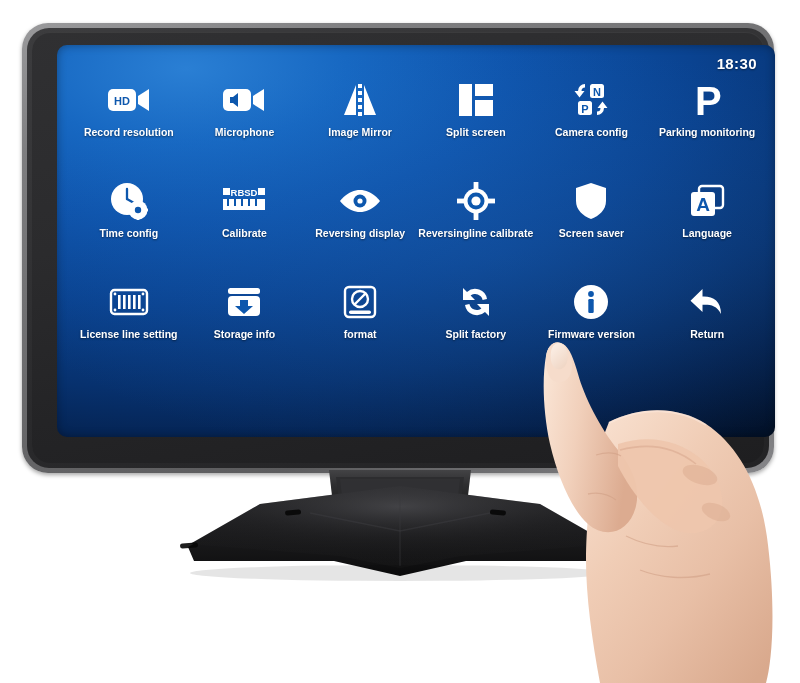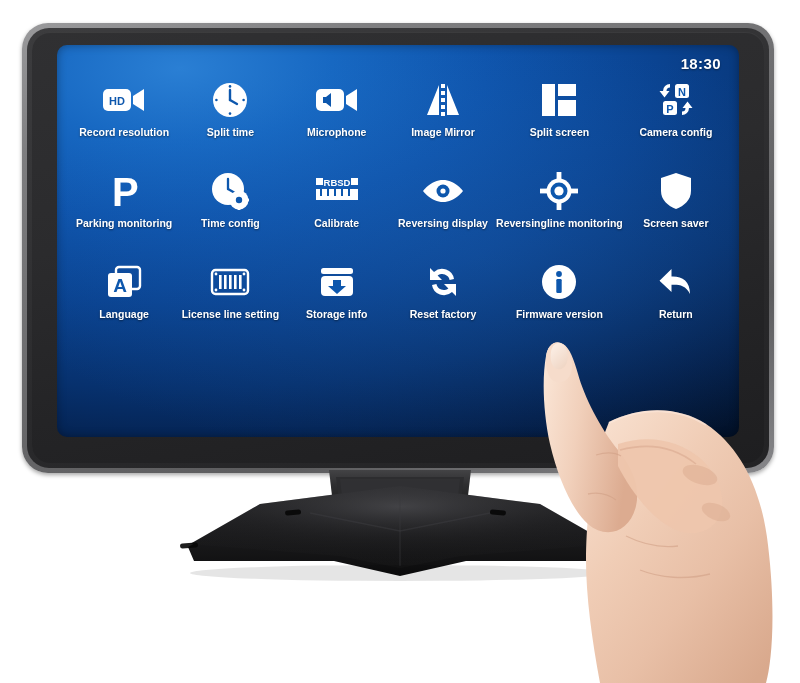--- a/index.html
+++ b/index.html
@@ -27,38 +27,39 @@
     box-shadow:inset 0 1px 1px rgba(255,255,255,.07);
   }
 
   
   #screen{
     position:absolute;left:35px;top:22px;width:682px;height:392px;
     border-radius:10px;overflow:hidden;
     background:
       radial-gradient(140% 120% at 18% 6%, #2a7fd4 0%, #1768c2 16%, #0f55ad 32%, #0a4391 50%, #07316e 68%, #041f4a 83%, #021129 96%);
     box-shadow:inset 0 0 10px rgba(0,0,0,.35);
+    padding-left:36px;
   }
   #screen::after{
     content:"";position:absolute;inset:0;
     background:radial-gradient(120% 90% at 62% 54%, rgba(40,110,190,.22) 0%, rgba(0,0,0,0) 60%);
     pointer-events:none;
   }
 
   .clock{
     position:absolute;right:18px;top:10px;
     color:#ffffff;font-size:15px;font-weight:bold;letter-spacing:.4px;
     text-shadow:0 1px 2px rgba(0,0,0,.45);
     z-index:4;
   }
 
   .grid{
     position:absolute;left:14px;top:32px;right:10px;
     display:grid;grid-template-columns:repeat(6,1fr);
-    row-gap:10px;z-index:3;
+    row-gap:20px;z-index:3;
   }
   .cell{
     display:flex;flex-direction:column;align-items:center;justify-content:flex-start;
     height:81px;cursor:pointer;user-select:none;
   }
   .cell.empty{visibility:hidden;}
   .ico{height:46px;display:flex;align-items:center;justify-content:center;}
   .lbl{
     color:#ffffff;font-size:10.5px;font-weight:bold;
     text-align:center;line-height:1.15;margin-top:3px;white-space:nowrap;
@@ -92,38 +93,20 @@
         <div class="ico">
           <svg width="44" height="30" viewBox="0 0 44 30">
             <rect class="wf" x="1" y="4" width="28" height="22" rx="5"></rect>
             <path class="wf" d="M31 11 L42 4 L42 26 L31 19 Z"></path>
             <text x="15" y="20" text-anchor="middle" font-family="Liberation Sans, sans-serif" font-size="11" font-weight="bold" fill="#0d57ad">HD</text>
           </svg>
         </div>
         <div class="lbl">Record resolution</div>
       </div>
 
-      <div class="cell">
-        <div class="ico">
-          <svg width="36" height="36" viewBox="0 0 36 36">
-            <circle class="wf" cx="18" cy="18" r="17"></circle>
-            <g stroke="#0d57ad" stroke-width="2.4" stroke-linecap="round">
-              <line x1="18" y1="18" x2="18" y2="8"></line>
-              <line x1="18" y1="18" x2="25" y2="22"></line>
-            </g>
-            <g fill="#0d57ad">
-              <circle cx="18" cy="4.4" r="1.3"></circle>
-                <circle cx="31.6" cy="18" r="1.3"></circle>
-              <circle cx="18" cy="31.6" r="1.3"></circle>
-                <circle cx="4.4" cy="18" r="1.3"></circle>
-            </g>
-          </svg>
-        </div>
-        <div class="lbl">Split time</div>
-      </div>
 
       <div class="cell">
         <div class="ico">
           <svg width="44" height="30" viewBox="0 0 44 30">
             <rect class="wf" x="1" y="4" width="28" height="22" rx="5"></rect>
             <path class="wf" d="M31 11 L42 4 L42 26 L31 19 Z"></path>
             <path fill="#0d57ad" d="M8 12 h3 l5-4 v14 l-5-4 H8 Z"></path>
             <path class="ws" stroke="#0d57ad" stroke-width="1.5" stroke-linecap="round" d="M19 11 a5 5 0 0 1 0 8"></path>
             <path class="ws" stroke="#0d57ad" stroke-width="1.5" stroke-linecap="round" d="M22 8.5 a8.5 8.5 0 0 1 0 13"></path>
           </svg>
@@ -242,21 +225,21 @@
             <circle fill="#0d57ad" cx="19" cy="19" r="8.5"></circle>
             <circle class="wf" cx="19" cy="19" r="4.6"></circle>
             <g class="wf">
               <rect x="16.6" y="0" width="4.8" height="9"></rect>
               <rect x="16.6" y="29" width="4.8" height="9"></rect>
               <rect x="0" y="16.6" width="9" height="4.8"></rect>
               <rect x="29" y="16.6" width="9" height="4.8"></rect>
             </g>
           </svg>
         </div>
-        <div class="lbl">Reversingline monitoring</div>
+        <div class="lbl">Reversingline calibrate</div>
       </div>
 
       <div class="cell">
         <div class="ico">
           <svg width="32" height="38" viewBox="0 0 32 38">
             <path class="wf" d="M16 1 L31 6 L31 19 C31 28 24 34 16 37 C8 34 1 28 1 19 L1 6 Z"></path>
             <path class="ws" stroke="#0d57ad" stroke-width="3.4" stroke-linecap="round" stroke-linejoin="round" d="M9 17 L14.5 23 L23.5 12"></path>
           </svg>
         </div>
         <div class="lbl">Screen saver</div>
@@ -300,29 +283,40 @@
         <div class="ico">
           <svg width="36" height="32" viewBox="0 0 36 32">
             <rect class="wf" x="2" y="2" width="32" height="6" rx="2.5"></rect>
             <rect class="wf" x="2" y="10" width="32" height="20" rx="4"></rect>
             <path fill="#0d57ad" d="M14 14 h8 v6 h5 l-9 8 l-9 -8 h5 Z"></path>
           </svg>
         </div>
         <div class="lbl">Storage info</div>
       </div>
 
+      <div class="cell">
+        <div class="ico">
+          <svg width="34" height="34" viewBox="0 0 34 34">
+            <rect class="ws" stroke-width="2.4" x="2" y="2" width="30" height="30" rx="4"></rect>
+            <circle class="ws" stroke-width="2.4" cx="17" cy="14" r="8"></circle>
+            <line class="ws" stroke-width="2.4" x1="11.5" y1="19.5" x2="22.5" y2="8.5"></line>
+            <rect class="wf" x="6" y="25.5" width="22" height="3.4" rx="1.7"></rect>
+          </svg>
+        </div>
+        <div class="lbl">format</div>
+      </div>
 
       <div class="cell">
         <div class="ico">
           <svg width="38" height="34" viewBox="0 0 38 34">
             <path class="wf" d="M30 14 a12 12 0 0 0 -20 -7 l-4 -4 l0 12 l12 0 l-4.4 -4.4 a7.5 7.5 0 0 1 12 4.4 Z"></path>
             <path class="wf" d="M8 20 a12 12 0 0 0 20 7 l4 4 l0 -12 l-12 0 l4.4 4.4 a7.5 7.5 0 0 1 -12 -4.4 Z"></path>
           </svg>
         </div>
-        <div class="lbl">Reset factory</div>
+        <div class="lbl">Split factory</div>
       </div>
 
       <div class="cell">
         <div class="ico">
           <svg width="36" height="36" viewBox="0 0 36 36">
             <circle class="wf" cx="18" cy="18" r="17"></circle>
             <circle fill="#0d57ad" cx="18" cy="10" r="2.9"></circle>
             <rect fill="#0d57ad" x="15.3" y="15" width="5.4" height="14" rx="1.2"></rect>
           </svg>
         </div>

